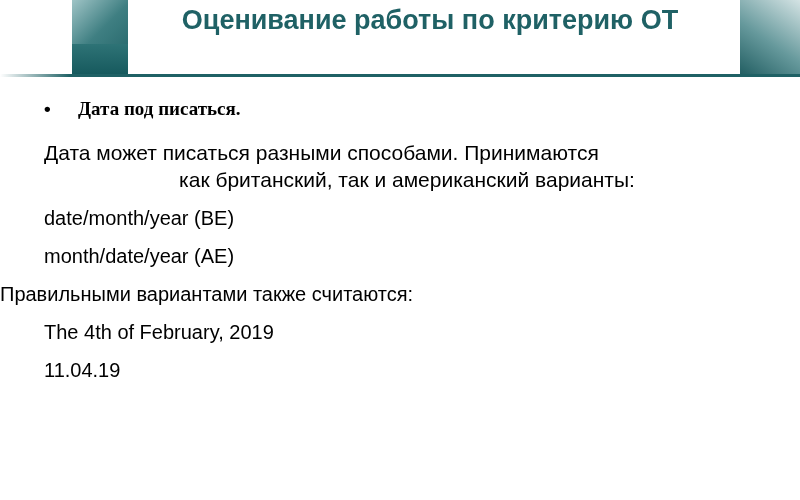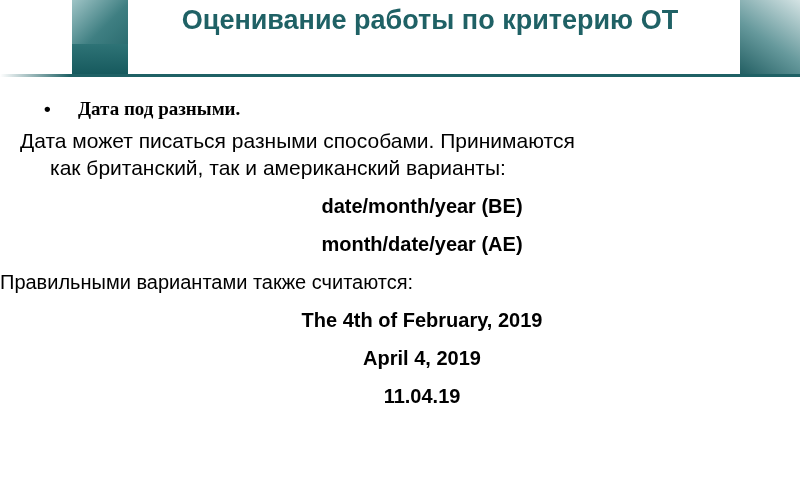--- a/index.html
+++ b/index.html
@@ -101,39 +101,39 @@
   }
   .bullet-dot {
     position: absolute;
     left: 44px;
     top: 0;
     font-size: 19px;
     font-family: "Liberation Sans", sans-serif;
     color: #000000;
   }
   .para {
-    margin: 4px 0 0 0;
-    padding: 0 60px 0 20px;
+    margin: 16px 0 0 0;
+    padding: 0 60px 0 44px;
     font-size: 21px;
     color: #000000;
     line-height: 27px;
     text-indent: 0;
   }
   .para .cont {
     display: block;
     padding-left: 30px;
+    text-align: center;
   }
   .line-bold {
     margin: 12px 0 0 0;
     padding-left: 44px;
     font-size: 20px;
-    font-weight: bold;
+    font-weight: normal;
     color: #000000;
     line-height: 26px;
-    text-align: center;
   }
   .line-plain {
     margin: 12px 0 0 0;
     font-size: 20px;
     color: #000000;
     line-height: 26px;
   }
 </style>
 </head>
 <body>
@@ -146,29 +146,28 @@
     <div class="header-right-block"></div>
     <div class="header-rule-fade"></div>
     <div class="header-rule"></div>
     <div class="title">Оценивание работы по  критерию ОТ</div>
   </div>
 
   <div class="body">
 
     <div class="bullet-line">
       <span class="bullet-dot">•</span>
-      <span>Дата под разными.</span>
+      <span>Дата под писаться.</span>
     </div>
 
     <div class="para">
       <span>Дата может писаться разными способами. Принимаются</span>
       <span class="cont">как британский, так и американский варианты:</span>
     </div>
 
     <div class="line-bold">date/month/year (BE)</div>
     <div class="line-bold">month/date/year (AE)</div>
     <div class="line-plain">Правильными вариантами также считаются:</div>
     <div class="line-bold">The 4th of February, 2019</div>
-    <div class="line-bold">April 4, 2019</div>
     <div class="line-bold">11.04.19</div>
 
   </div>
 </div>
 
 </body></html>

